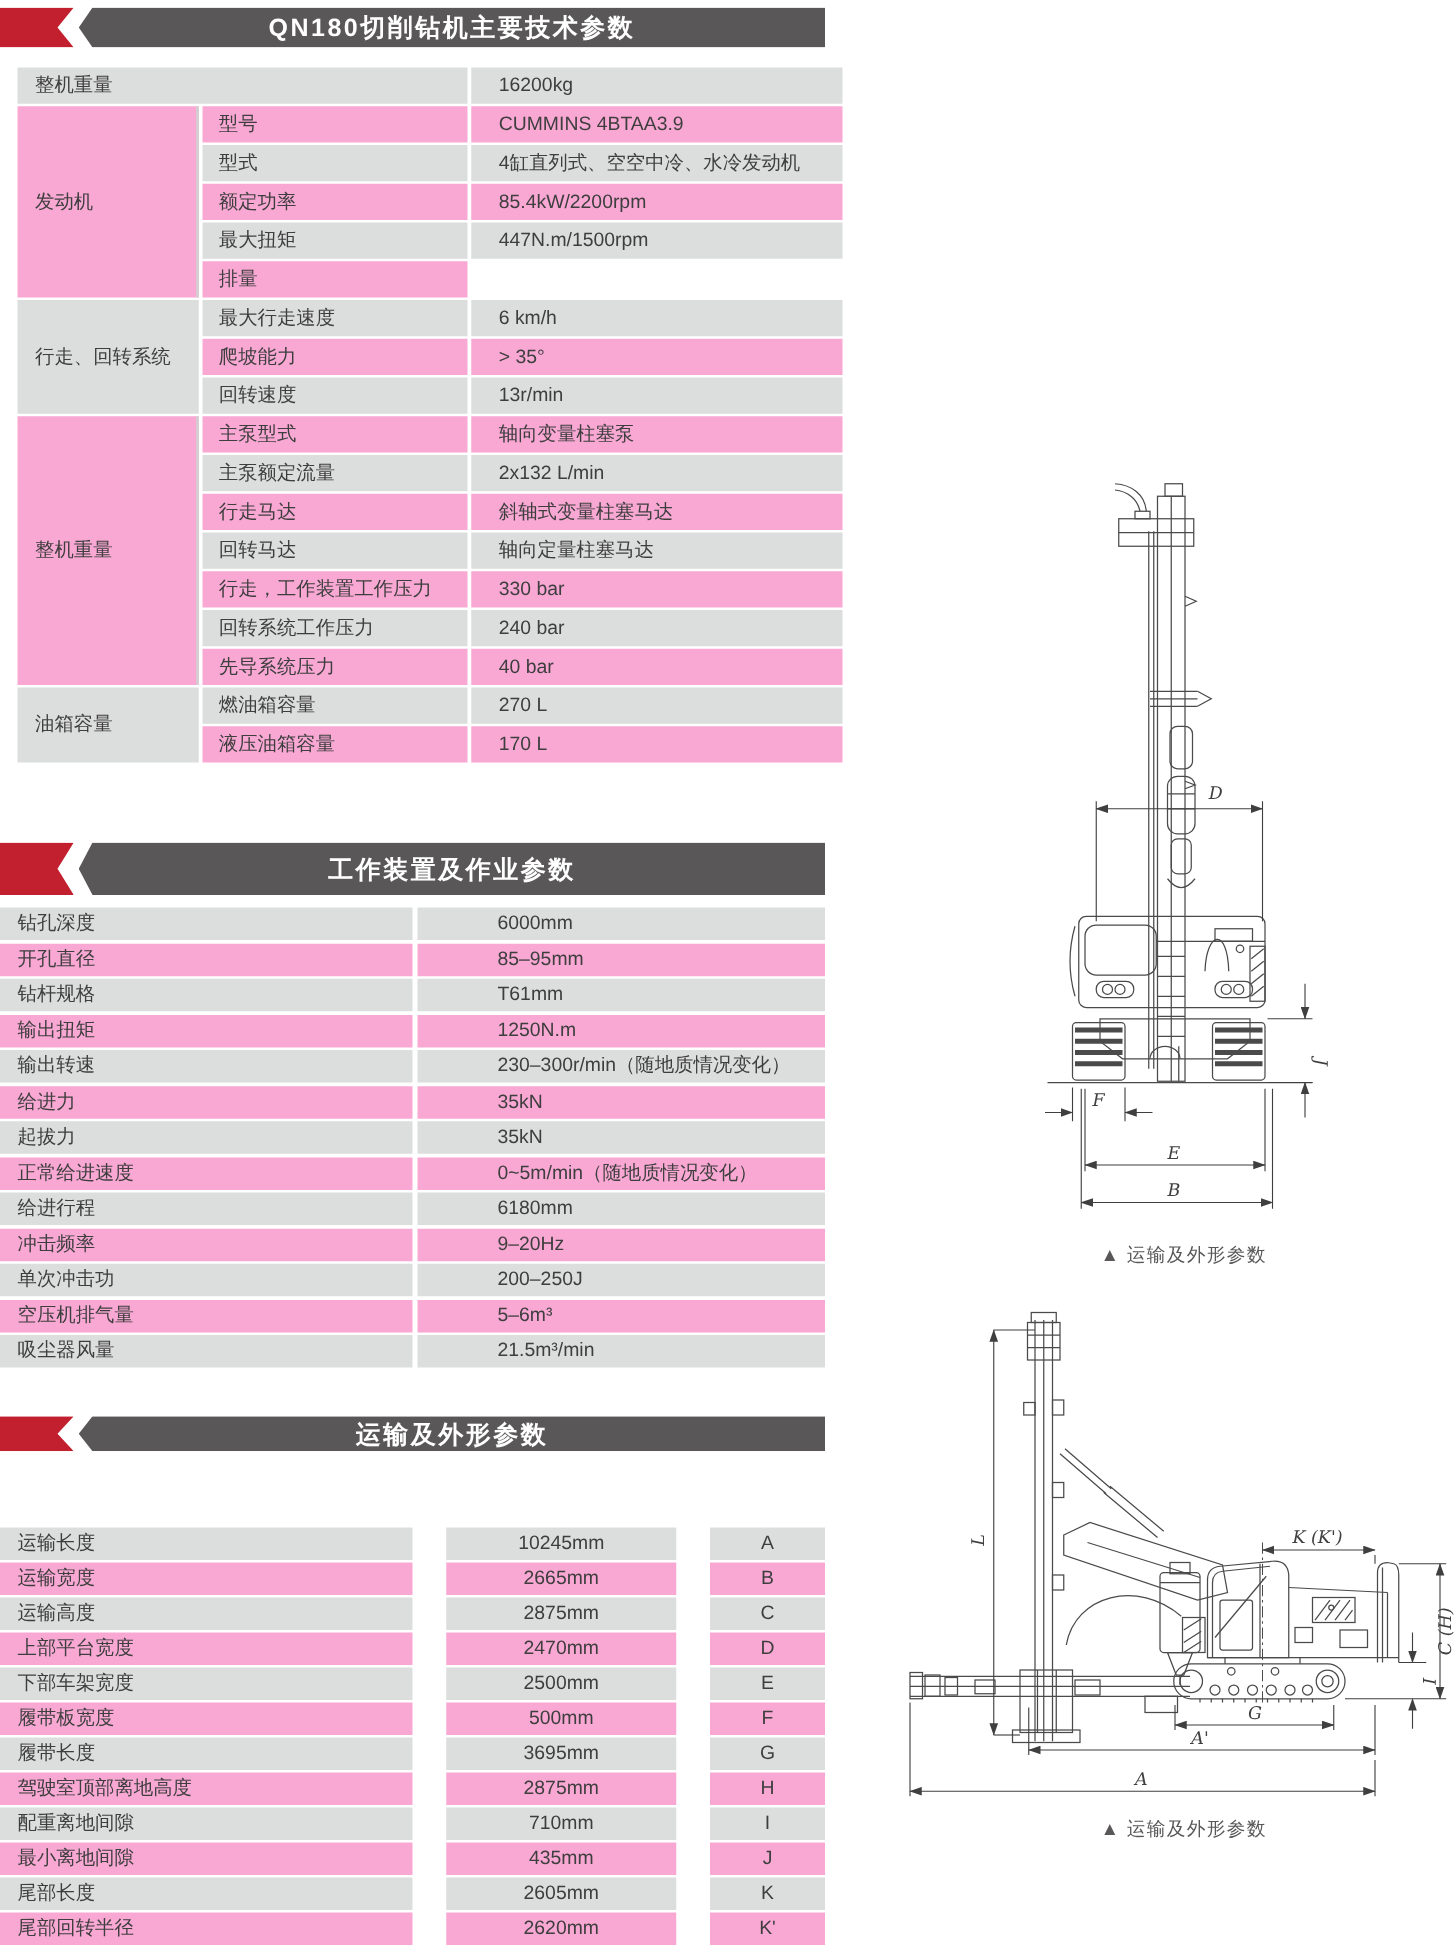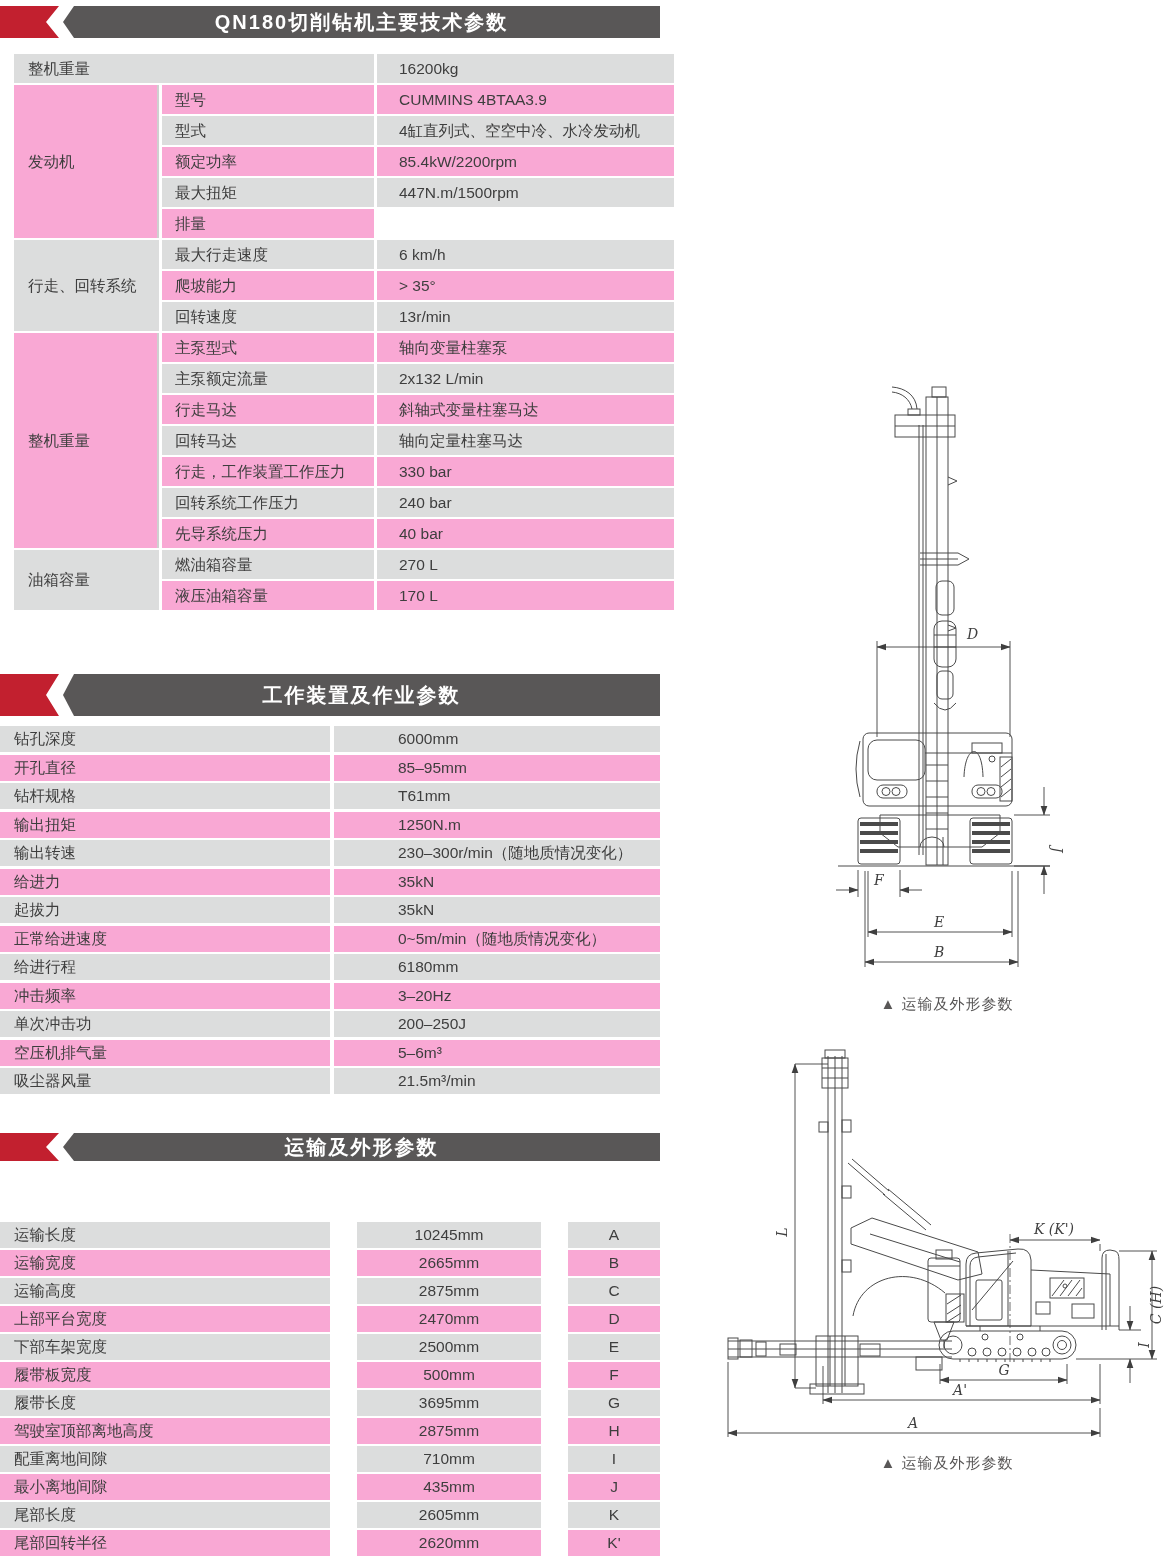--- a/index.html
+++ b/index.html
@@ -112,21 +112,21 @@
       <div class="cell val g">230–300r/min（随地质情况变化）</div>
       <div class="cell lbl w">给进力</div>
       <div class="cell val w">35kN</div>
       <div class="cell lbl g">起拔力</div>
       <div class="cell val g">35kN</div>
       <div class="cell lbl w">正常给进速度</div>
       <div class="cell val w">0~5m/min（随地质情况变化）</div>
       <div class="cell lbl g">给进行程</div>
       <div class="cell val g">6180mm</div>
       <div class="cell lbl w">冲击频率</div>
-      <div class="cell val w">3–20Hz</div>
+      <div class="cell val w">9–20Hz</div>
       <div class="cell lbl g">单次冲击功</div>
       <div class="cell val g">200–250J</div>
       <div class="cell lbl w">空压机排气量</div>
       <div class="cell val w">5–6m³</div>
       <div class="cell lbl g">吸尘器风量</div>
       <div class="cell val g">21.5m³/min</div>
     </div>
 
   <div class="hd" style="top:1133px;height:28px;">
     <div class="red"></div>

